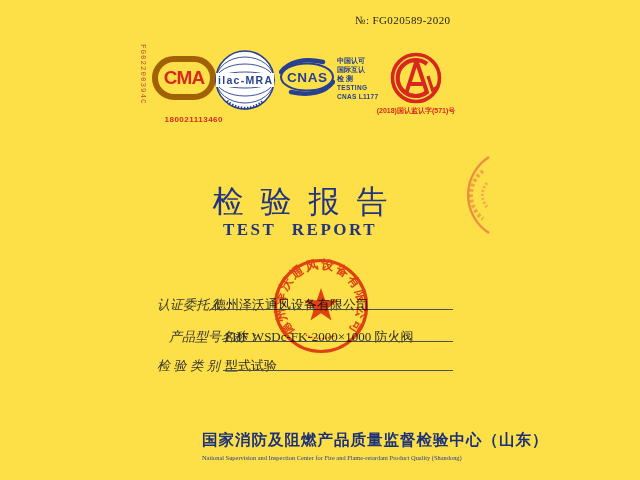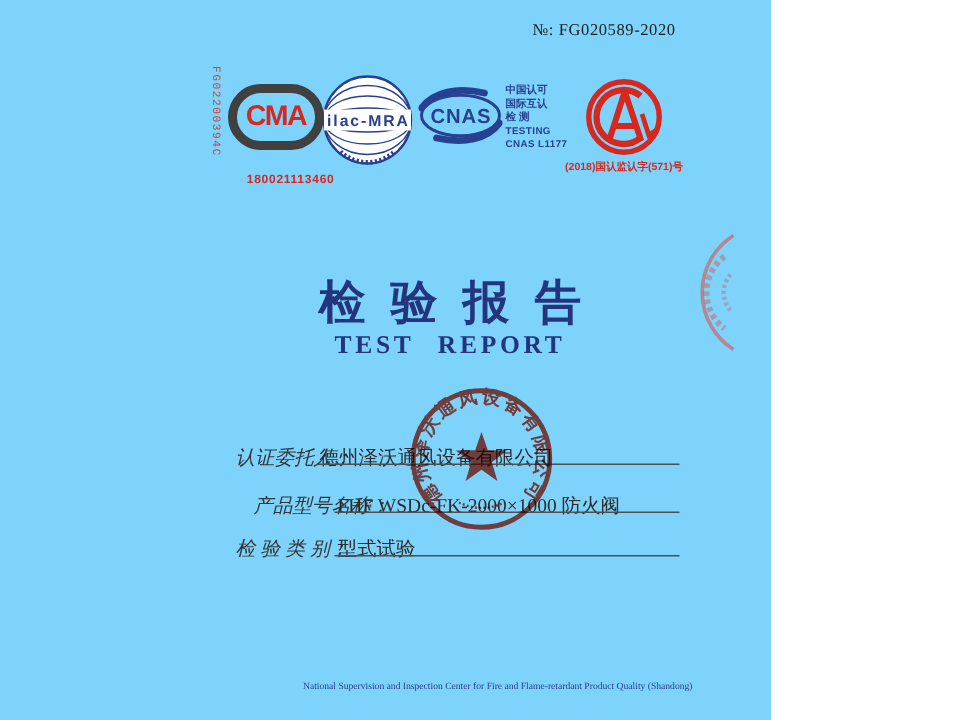--- a/index.html
+++ b/index.html
@@ -1,44 +1,44 @@
 <!DOCTYPE html>
 <html><head>
 <meta charset="utf-8">
 <style>
   * { margin:0; padding:0; box-sizing:border-box; }
   html,body { width:640px; height:480px; }
   body { font-family:"Liberation Sans","DejaVu Sans",sans-serif; background:#ffffff; }
-  .page { position:relative; width:514px; height:480px; background:#7dd3fc; overflow:hidden; }
+  .page { position:relative; width:640px; height:480px; background:#fde047; overflow:hidden; }
 
   .report-no { position:absolute; left:355px; top:14px; font-family:"Liberation Serif","DejaVu Serif",serif;
     font-size:11px; color:#1c1c1c; letter-spacing:.4px; }
 
   .side-code { position:absolute; left:147px; top:44px; transform:rotate(90deg); transform-origin:0 0;
     font-family:"Liberation Mono","DejaVu Sans Mono",monospace; font-size:7.5px; color:#bb4a3e; letter-spacing:1px; }
 
   
-  .cma-box { position:absolute; left:152px; top:56px; width:64px; height:44px; border:6px solid #404040;
+  .cma-box { position:absolute; left:152px; top:56px; width:64px; height:44px; border:6px solid #a16207;
     border-radius:22px; display:flex; align-items:center; justify-content:center; }
   .cma-text { color:#d6281e; font-weight:bold; font-size:19px; letter-spacing:-1px; }
   .cma-number { position:absolute; left:145px; top:115px; width:78px; text-align:right;
     font-size:8px; font-weight:bold; color:#d6281e; letter-spacing:.5px; }
 
   
   .ilac-box { position:absolute; left:214px; top:49px; }
   .cnas-box { position:absolute; left:279px; top:58px; }
   .cnas-lines { position:absolute; left:337px; top:56px; color:#27408f; font-size:7px; line-height:9px; font-weight:bold; }
   .cnas-lines .en { font-size:6.5px; font-weight:bold; letter-spacing:.3px; }
   .cal-box { position:absolute; left:389px; top:51px; }
   .cal-note { position:absolute; left:366px; top:106px; width:100px; text-align:center;
     font-size:7px; font-weight:bold; color:#d6281e; }
 
   
   .title-zh { position:absolute; left:0; top:181px; width:600px; text-align:center;
-    font-size:31px; font-weight:bold; color:#24357e; letter-spacing:.55em; padding-left:.55em; }
+    font-size:31px; font-weight:normal; color:#24357e; letter-spacing:.55em; padding-left:.55em; }
   .title-en { position:absolute; left:0; top:220px; width:600px; text-align:center;
     font-family:"Liberation Serif","DejaVu Serif",serif; font-size:17px; font-weight:bold;
     color:#24357e; letter-spacing:2.5px; word-spacing:9px; }
 
   
   .field-label { position:absolute; left:157px; font-size:13px; color:#343434;font-style:italic; }
   .field-value { position:absolute; font-size:13px; color:#2c2c2c; font-family:"Liberation Serif","DejaVu Serif",serif; white-space:nowrap; }
   .field-line { position:absolute; height:0; border-bottom:1.4px solid #4f4f4f; }
   .r1l { top:296px; } .r1v { left:213px; top:296px; } .l1 { left:211px; top:309px; width:242px; }
   .r2l { top:328px;margin-left:12px; } .r2v { left:225px; top:328px; } .l2 { left:223px; top:341px; width:230px; }
@@ -139,15 +139,16 @@
   </div>
 
   <div class="edge-stamp">
     <svg width="50" height="92" viewBox="0 0 50 92">
       <path d="M42 8 A45 45 0 0 0 42 84" fill="none" stroke="#dc4a3c" stroke-width="2.4" opacity=".55"></path>
       <path d="M36 22 A30 30 0 0 0 36 70" fill="none" stroke="#dc4a3c" stroke-width="4" opacity=".4" stroke-dasharray="3 2.4"></path>
       <path d="M40 34 A18 18 0 0 0 40 58" fill="none" stroke="#dc4a3c" stroke-width="3" opacity=".35" stroke-dasharray="2 2"></path>
     </svg>
   </div>
 
+  <div class="org-zh">国家消防及阻燃产品质量监督检验中心（山东）</div>
   <div class="org-en">National Supervision and Inspection Center for Fire and Flame-retardant Product Quality (Shandong)</div>
 
 </div>
 
 </body></html>

